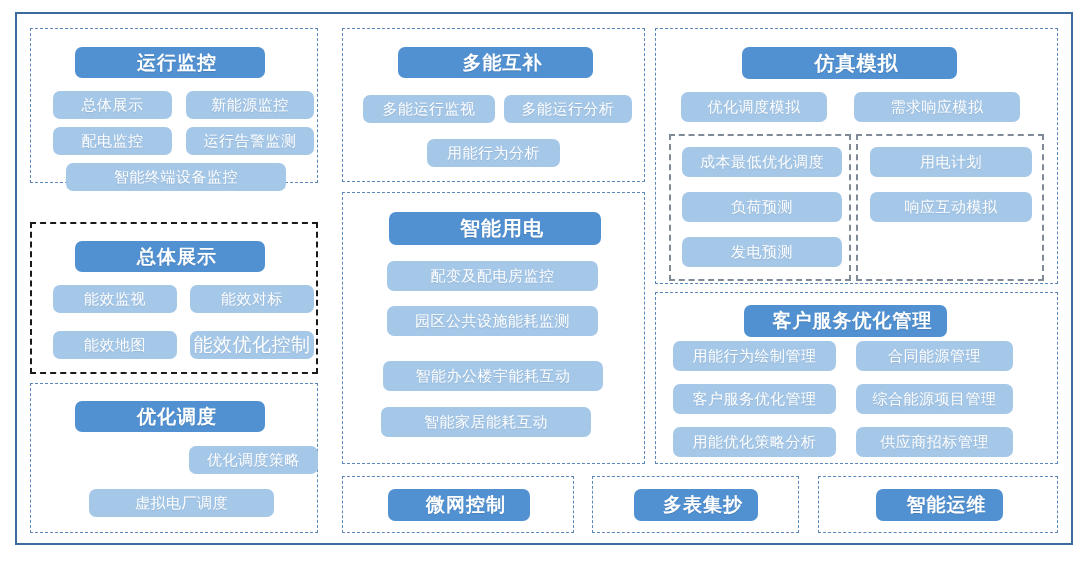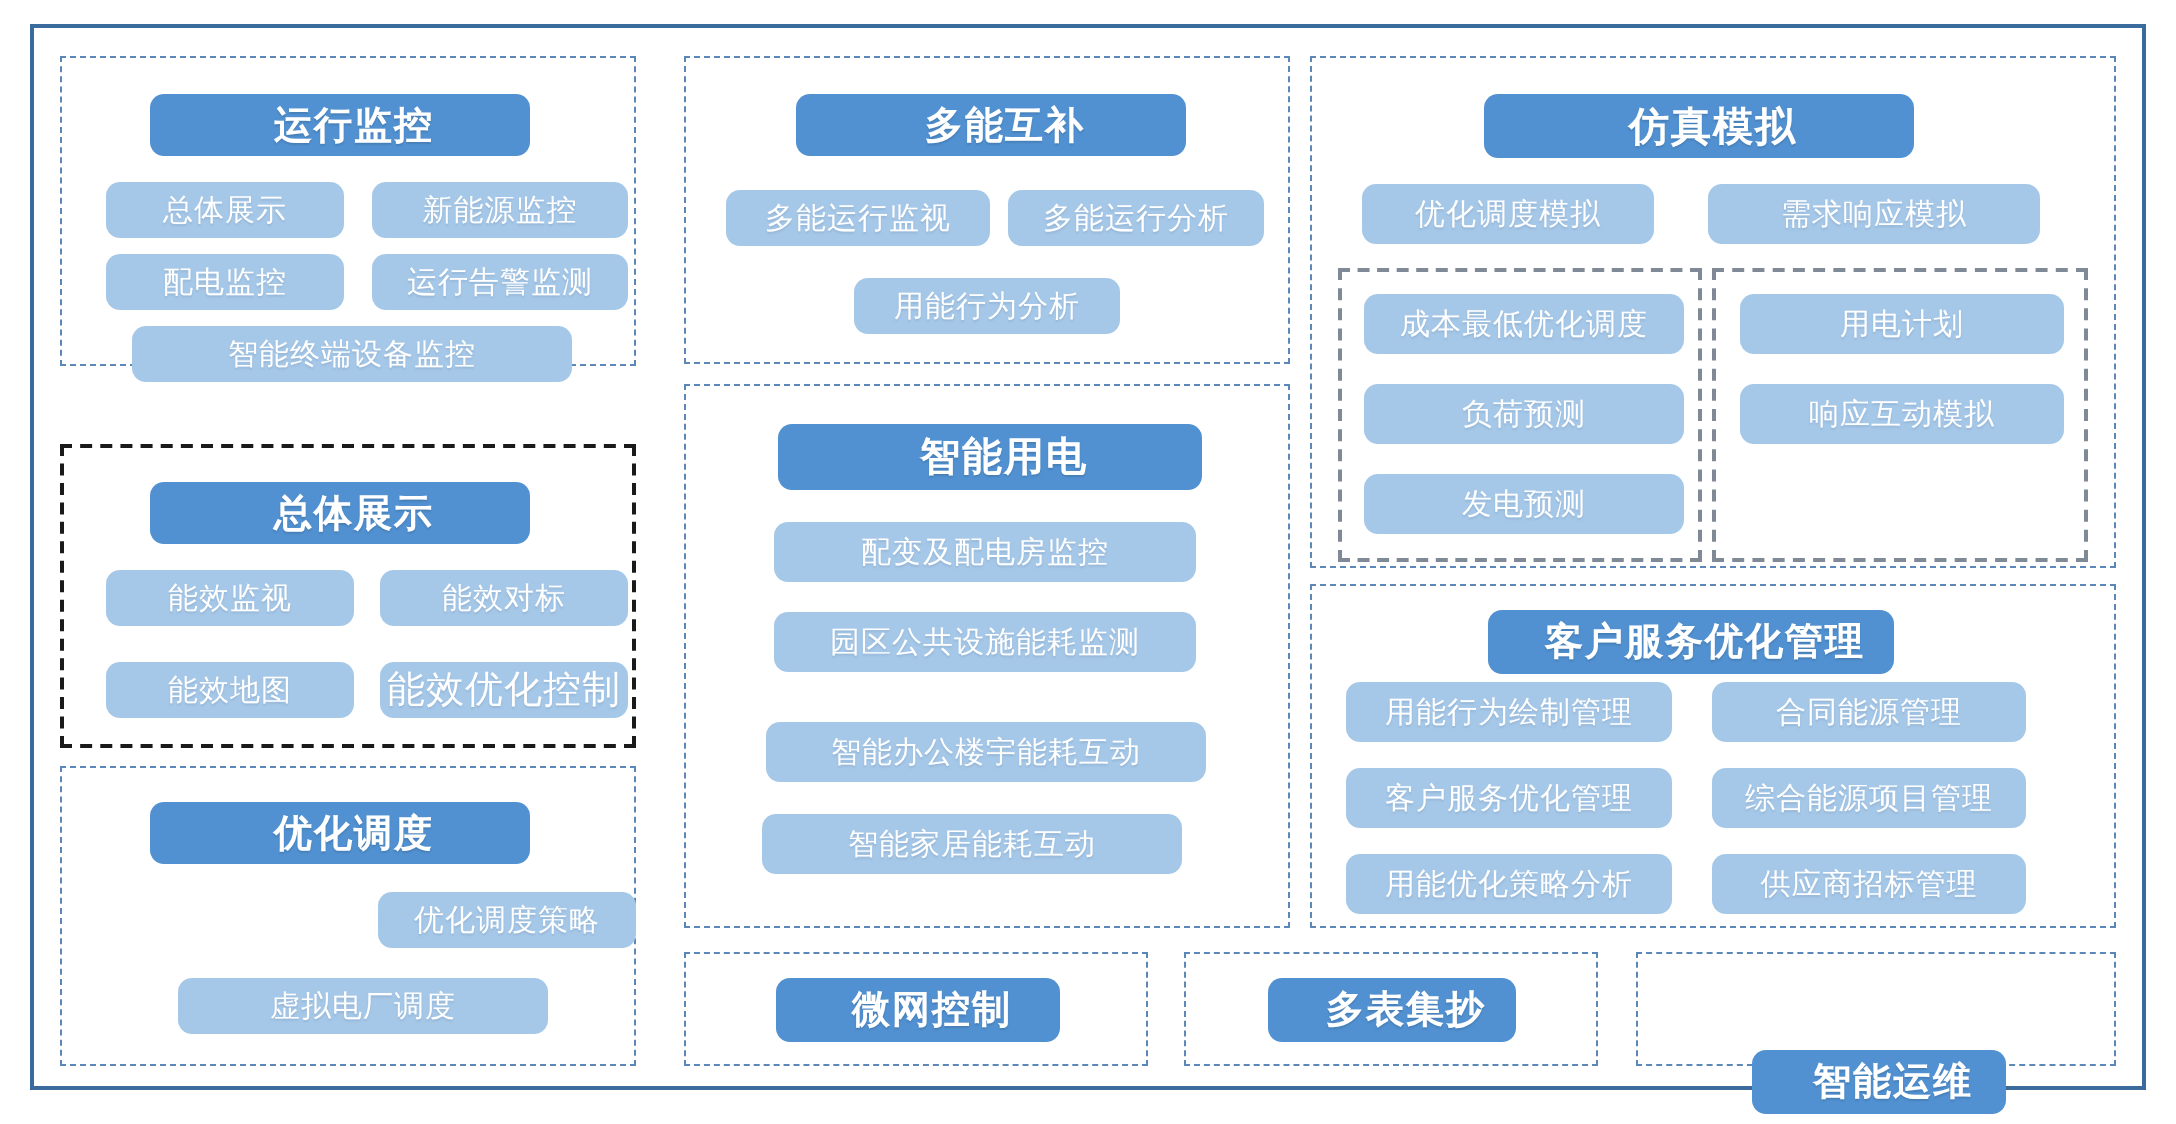--- a/index.html
+++ b/index.html
@@ -126,16 +126,16 @@
 
   <div class="panel" style="left:342px;top:476px;width:232px;height:57px;">
     <div class="hdr" style="left:45px;top:12px;width:142px;height:32px;font-size:19px;">微网控制</div>
   </div>
 
   <div class="panel" style="left:592px;top:476px;width:207px;height:57px;">
     <div class="hdr" style="left:41px;top:12px;width:124px;height:32px;font-size:19px;">多表集抄</div>
   </div>
 
   <div class="panel" style="left:818px;top:476px;width:240px;height:57px;">
-    <div class="hdr" style="left:57px;top:12px;width:127px;height:32px;font-size:19px;margin-top:36px;">智能运维</div>
+    <div class="hdr" style="left:57px;top:12px;width:127px;height:32px;font-size:19px;">智能运维</div>
   </div>
 
 </div>
 
 </body></html>

